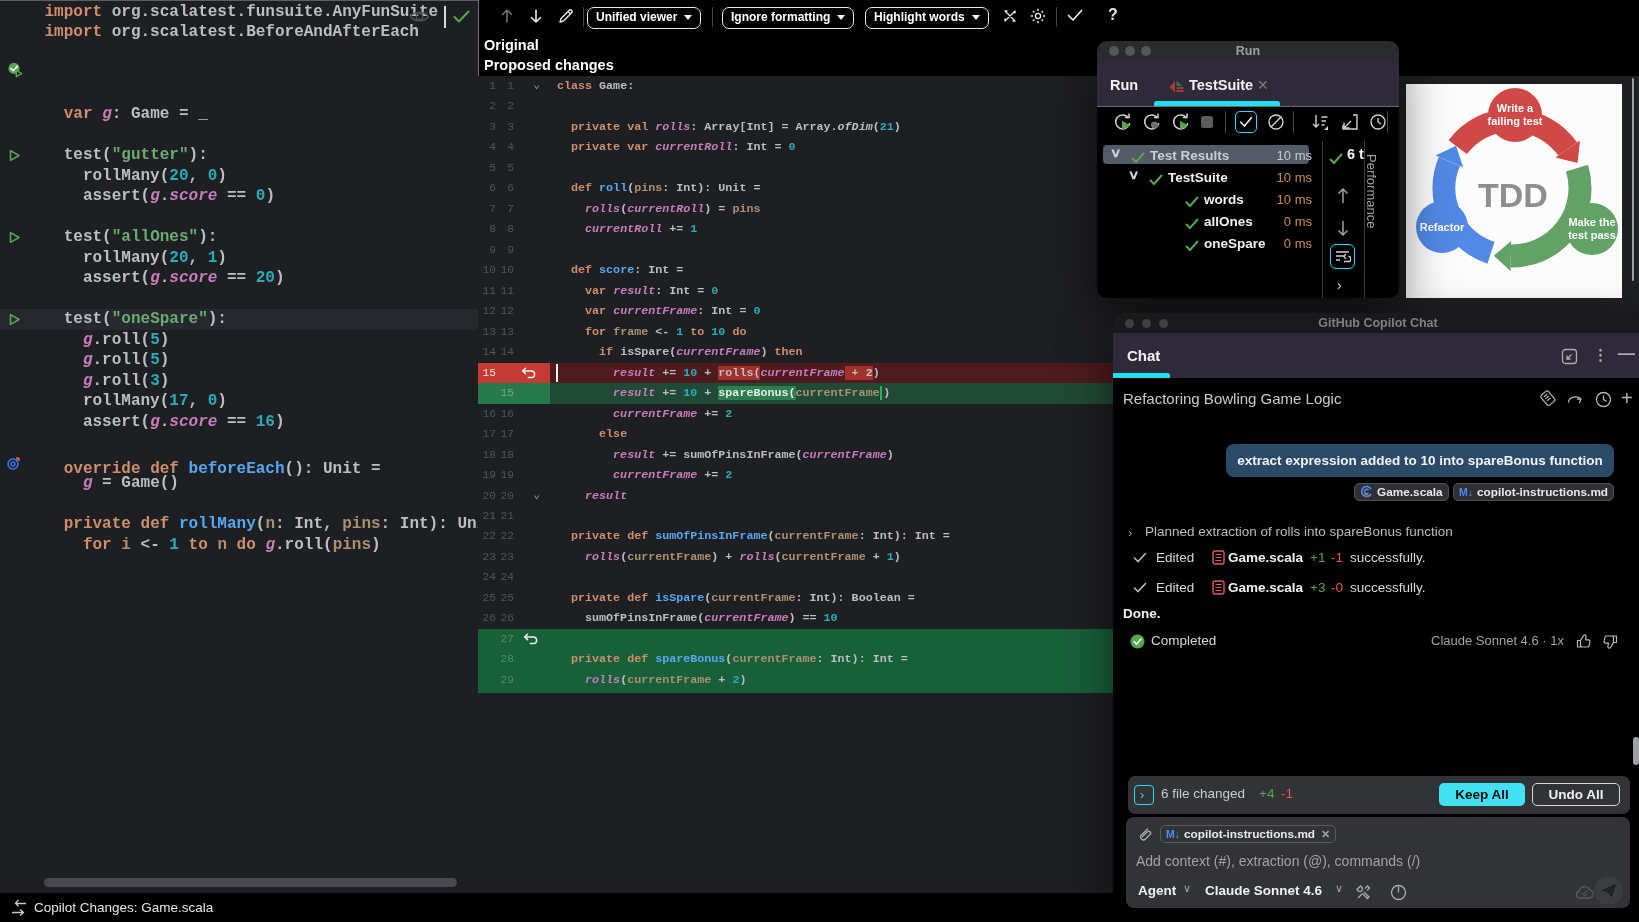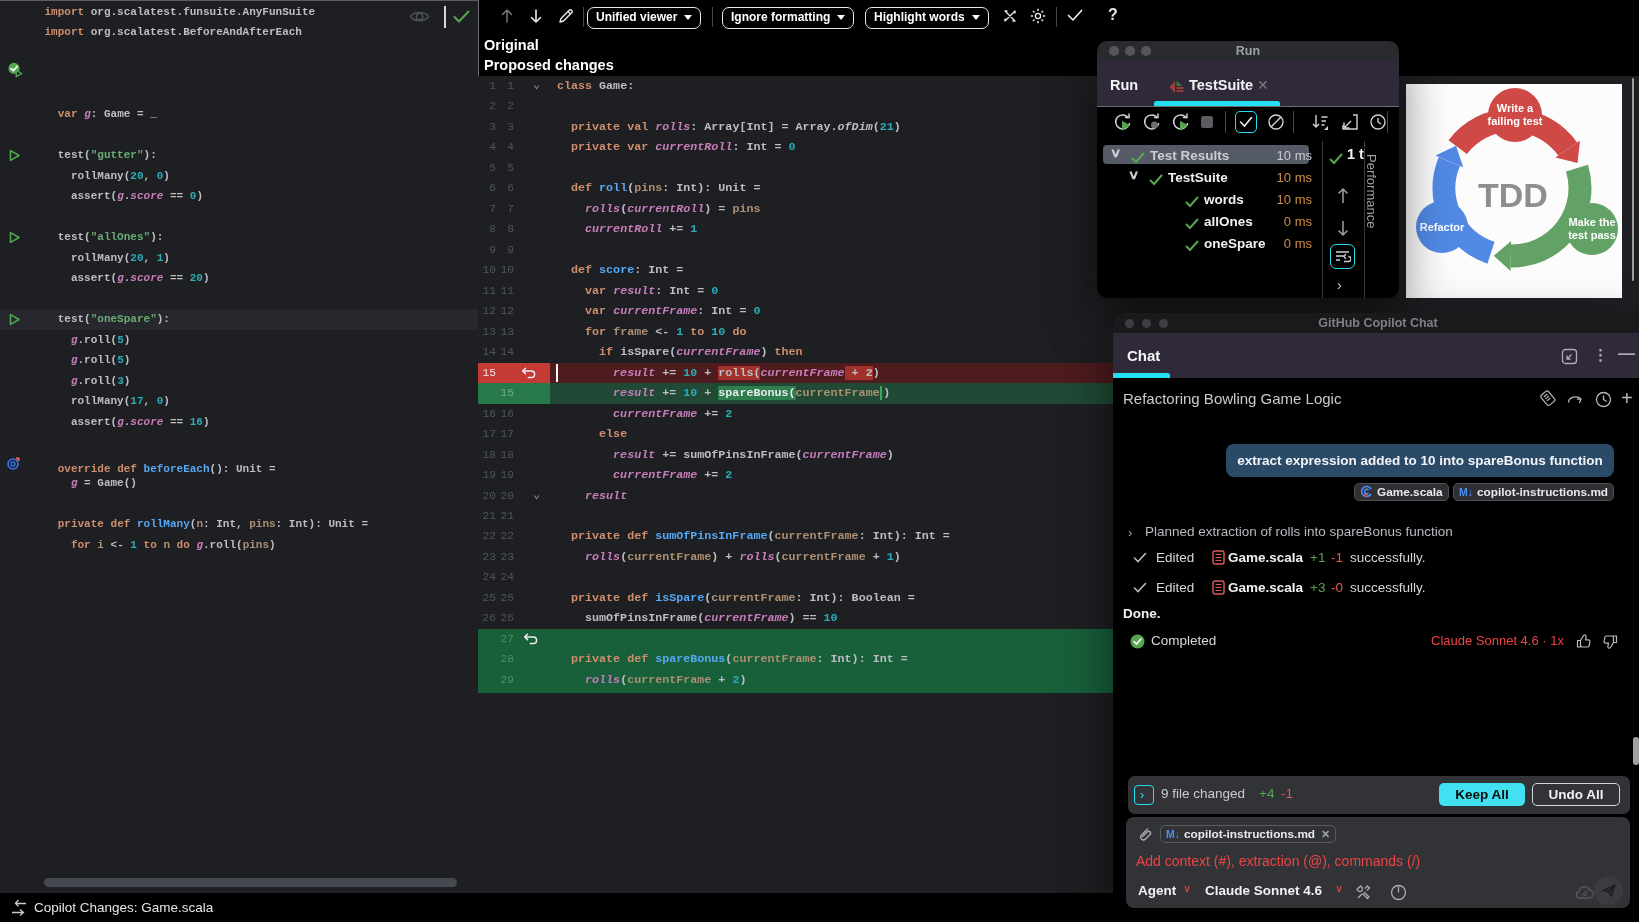--- a/index.html
+++ b/index.html
@@ -1,20 +1,20 @@
 <!DOCTYPE html>
 <html><head><meta charset="utf-8"><style>
 *{margin:0;padding:0;box-sizing:border-box}
 html,body{width:1639px;height:922px;overflow:hidden;background:#1E1F22;font-family:"Liberation Sans",sans-serif}
 #root{position:absolute;inset:0;width:1639px;height:922px}
 .abs{position:absolute}
 
 #editor{position:absolute;left:0;top:0;width:478px;height:893px;background:#1E1F22;border-top:1px solid #5c5e60}
 #editor .cl{position:absolute;left:44.5px;height:20.5px;line-height:20.5px;white-space:pre;
-  font-family:"Liberation Mono",monospace;font-size:11px;font-weight:bold;color:#BCBEC4}
+  font-family:"Liberation Mono",monospace;font-size:16px;font-weight:bold;color:#BCBEC4}
 i.k{color:#CF8E6D;font-style:normal}
 i.s{color:#6AAB73;font-style:normal}
 i.n{color:#2AACB8;font-style:normal}
 i.f{color:#C77DBB;font-style:italic}
 i.fi{color:#BCBEC4;font-style:italic}
 i.m{color:#56A8F5;font-style:normal}
 i.p{color:#AD9071;font-style:normal}
 i.hr{color:#BCBEC4;font-style:normal;background:#A2312B}
 i.hg{color:#E8EAED;font-style:normal;background:#2E7D4C}
 i.hgm{font-style:normal;background:#3AA861;padding-left:2.5px;margin-right:1px}
@@ -75,21 +75,21 @@
 #chattabs{position:absolute;left:0;top:20px;width:100%;height:45px;background:#2F2939}
 #chatbody{position:absolute;left:0;top:65px;width:100%;height:541px;background:#000}
 .bubble{position:absolute;left:113px;top:131px;width:388px;height:33px;background:#2B4A68;border-radius:8px;
   color:#F2F4F7;font-size:13.5px;font-weight:bold;line-height:33px;text-align:center}
 .chip{position:absolute;height:18px;background:#2E3034;border:1px solid #4E5054;border-radius:5px;
   color:#E8E9EB;font-size:11.8px;font-weight:bold;line-height:16px;padding:0 5px}
 .crow{position:absolute;color:#D6D8DC;font-size:13.5px}
 .btn{position:absolute;border-radius:5px;font-size:13.5px;font-weight:bold;text-align:center}
 #banner{position:absolute;left:15px;top:463px;width:502px;height:38px;background:#313337;border-radius:7px}
 #inputbox{position:absolute;left:13px;top:504px;width:504px;height:91px;background:#313337;border-radius:8px}
-.g{color:#ef4444}
+.g{color:#a3a3a3}
 </style></head>
 <body>
 <div id="root">
 <div id="editor">
   <div class="selline" style="top:308.25px"></div>
   <div class="cl" style="top:0.75px"><i class="k">import</i> org.scalatest.funsuite.AnyFunSuite</div>
 <div class="cl" style="top:21.25px"><i class="k">import</i> org.scalatest.BeforeAndAfterEach</div>
 <div class="cl" style="top:103.25px">  <i class="k">var</i> <i class="f">g</i>: Game = _</div>
 <div class="cl" style="top:144.25px">  test(<i class="s">"gutter"</i>):</div>
 <div class="cl" style="top:164.75px">    rollMany(<i class="n">20</i>, <i class="n">0</i>)</div>
@@ -342,21 +342,21 @@
             <path d="M1.5 6.5 L5 10 L12.5 1.5" stroke="#57A64F" stroke-width="2" fill="none" stroke-linecap="round"></path>
           </svg></b>
         <b class="abs" style="left:107px;font-style:normal;color:#F0F1F3">oneSpare</b>
         <b class="abs ms" style="left:155px;color:#CE8E46;font-style:normal;font-weight:normal">0 ms</b>
       </div>
       <div class="abs" style="left:225px;top:100px;width:1px;height:157px;background:#3A3B3E"></div>
       <div class="abs" style="left:267px;top:100px;width:1px;height:157px;background:#3A3B3E"></div>
       <div class="abs" style="left:232px;top:110px"><svg class="gchk" viewBox="0 0 14 12">
           <path d="M1.5 6.5 L5 10 L12.5 1.5" stroke="#57A64F" stroke-width="2" fill="none" stroke-linecap="round"></path>
         </svg></div>
-      <div class="abs" style="left:250px;top:105px;color:#F0F1F3;font-size:14.5px;font-weight:bold">1 t</div>
+      <div class="abs" style="left:250px;top:105px;color:#F0F1F3;font-size:14.5px;font-weight:bold">6 t</div>
       <svg class="abs" style="left:239px;top:146px" width="14" height="18" viewBox="0 0 14 18">
         <path d="M7 16 V2 M2.5 6.5 L7 2 L11.5 6.5" stroke="#9DA0A5" stroke-width="1.5" fill="none"></path>
       </svg>
       <svg class="abs" style="left:239px;top:178px" width="14" height="18" viewBox="0 0 14 18">
         <path d="M7 2 V16 M2.5 11.5 L7 16 L11.5 11.5" stroke="#9DA0A5" stroke-width="1.5" fill="none"></path>
       </svg>
       <div class="abs" style="left:233px;top:203px;width:25px;height:25px;border:1.5px solid #24DFF1;border-radius:6px"></div>
       <svg class="abs" style="left:238px;top:209px" width="16" height="14" viewBox="0 0 16 14">
         <g stroke="#CED0D6" stroke-width="1.3" fill="none">
           <path d="M1 2 h13 M1 6 h9 M1 10 h4"></path>
@@ -441,21 +441,21 @@
       </svg>
       <svg class="abs" style="left:490px;top:321px" width="15" height="15" viewBox="0 0 15 15">
         <g transform="rotate(180 7.5 7.5)">
           <path d="M1.5 6.5 h3 V13 h-3 Z M4.5 12 l1.5 1 h5.5 a1.6 1.6 0 0 0 1.6-1.3 l0.8-4.2 a1.4 1.4 0 0 0-1.4-1.7 H9.5 l0.6-3.2 a1.4 1.4 0 0 0-2.5-1.1 L4.5 6.3" stroke="#B6B8BD" stroke-width="1.2" fill="none" stroke-linejoin="round"></path>
         </g>
       </svg>
       <div class="abs" style="left:520px;top:424px;width:6px;height:28px;background:#9DA0A5;border-radius:3px"></div>
       <div id="banner"></div>
       <div class="abs" style="left:21px;top:472px;width:20px;height:20px;border:1.5px solid #24DFF1;border-radius:4px"></div>
       <div class="abs" style="left:27px;top:474px;color:#24DFF1;font-size:13px">›</div>
-      <div class="crow" style="left:48px;top:473px;color:#C9CBD0">9 file changed</div>
+      <div class="crow" style="left:48px;top:473px;color:#C9CBD0">6 file changed</div>
       <div class="crow" style="left:146px;top:473px;color:#57A64F">+4</div>
       <div class="crow" style="left:168px;top:473px;color:#E9564F">-1</div>
       <div class="btn" style="left:326px;top:470px;width:86px;height:23px;background:#41E1F2;color:#0A0B0C;line-height:23px">Keep All</div>
       <div class="btn" style="left:419px;top:470px;width:88px;height:23px;border:1.4px solid #D4D6DA;color:#F0F1F3;line-height:21px">Undo All</div>
       <div id="inputbox"></div>
       <svg class="abs" style="left:24px;top:513px" width="15" height="16" viewBox="0 0 15 16">
         <path d="M10.5 3 L4.5 9 a2.8 2.8 0 0 0 4 4 L13 8.5 a1.9 1.9 0 0 0-2.7-2.7 L5.5 10.5" stroke="#ABADB2" stroke-width="1.3" fill="none" stroke-linecap="round"></path>
       </svg>
       <div class="chip" style="left:47px;top:512px;background:transparent;border-color:#595B5F"><b style="font-style:normal;color:#4C8DF5;font-size:10.5px;margin-right:4px">M↓</b>copilot-instructions.md<b style="font-style:normal;color:#9DA0A5;margin-left:6px;font-size:11px">✕</b></div>
       <div class="crow g" style="left:23px;top:540px;font-size:14px">Add context (#), extraction (@), commands (/)</div>

